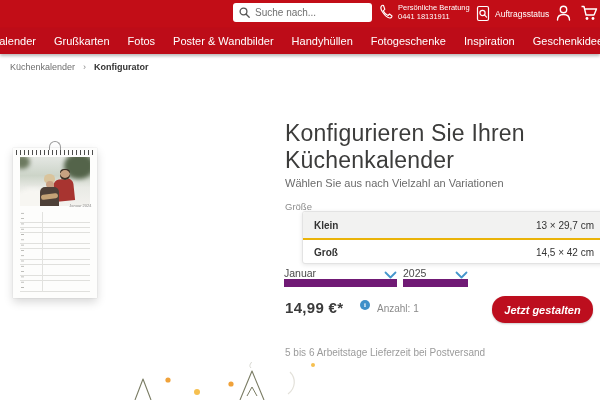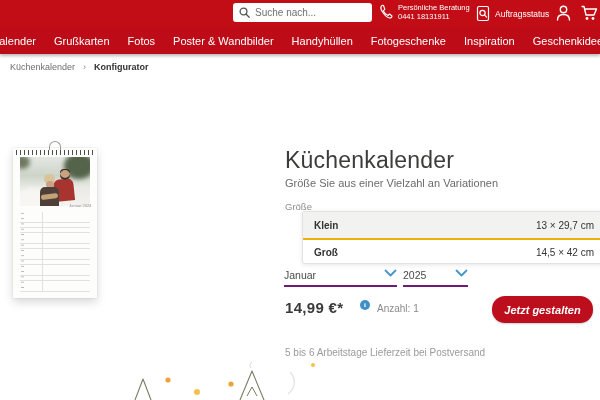--- a/index.html
+++ b/index.html
@@ -60,21 +60,21 @@
   .main-title { position:absolute; left:285px; top:120px; font-size:23px; line-height:27px; color:#3c3c3b; font-weight:500; letter-spacing:.2px; }
   .subtitle { position:absolute; left:285px; top:177px; font-size:11px; color:#6b6b6b; }
   .size-label { position:absolute; left:285px; top:201px; font-size:9.5px; color:#8c8c8c; }
   .size-box { position:absolute; left:302px; top:211px; width:304px; height:53px; border:1px solid #e3e3e3; border-radius:3px; background:#fff; box-shadow:0 1px 4px rgba(0,0,0,.10); overflow:hidden; }
   .size-row { height:26px; display:flex; align-items:center; justify-content:space-between; padding:0 11px; cursor:pointer; }
   .size-row.selected { background:#f2f2f1; }
   .size-row + .size-row { border-top:2px solid #eab308; }
   .size-name { font-size:10px; font-weight:bold; color:#333; }
   .size-dim { font-size:10px; color:#333; }
 
-  .dd { position:absolute; top:269px; height:18px; border-bottom:2px solid #701a75; display:flex; align-items:flex-start; justify-content:space-between; cursor:pointer; }
+  .dd { position:absolute; top:269px; height:18px; border-bottom:8px solid #701a75; display:flex; align-items:flex-end; justify-content:space-between; cursor:pointer; }
   .dd-month { left:284px; width:113px; }
   .dd-year { left:403px; width:65px; }
   .dd-value { font-size:10.5px; color:#4a4a4a; }
 
   .price { position:absolute; left:285px; top:299px; font-size:15px; font-weight:bold; color:#3a3a3a; letter-spacing:.3px; }
   .info-icon { position:absolute; left:360px; top:300px; width:10px; height:10px; border-radius:50%; background:#3f90c9; color:#fff; font-size:7px; font-weight:bold; display:flex; align-items:center; justify-content:center; cursor:pointer; font-family:"Liberation Serif",serif; }
   .qty { position:absolute; left:377px; top:303px; font-size:10px; color:#8a8a8a; }
   .cta-btn { position:absolute; left:492px; top:296px; width:101px; height:27px; background:#bd0e1e; border:none; border-radius:13px; color:#fff; font-size:11px; font-weight:bold; font-family:"Liberation Sans",sans-serif; cursor:pointer; box-shadow:0 1px 2px rgba(0,0,0,.2);font-style:italic; }
   .delivery { position:absolute; left:285px; top:347px; font-size:10px; color:#9b9b9b; }
 
@@ -173,24 +173,24 @@
       <div class="ph-w-hat"></div>
       <div class="ph-w-face"></div>
       <div class="ph-w-body"></div>
       <div class="ph-w-arm"></div>
     </div>
     <div class="cal-caption">Januar 2024</div>
     <div class="cal-grid"></div>
   </div>
 
   <h1 class="main-title">
-    <br>
+    <span>Konfigurieren Sie Ihren</span><br>
     <span>Küchenkalender</span>
   </h1>
-  <div class="subtitle">Größe Sie aus einer Vielzahl an Variationen</div>
+  <div class="subtitle">Wählen Sie aus nach Vielzahl an Variationen</div>
 
   <div class="size-label">Größe</div>
   <div class="size-box">
     <div class="size-row selected">
       <span class="size-name">Klein</span>
       <span class="size-dim">13 × 29,7 cm</span>
     </div>
     <div class="size-row">
       <span class="size-name">Groß</span>
       <span class="size-dim">14,5 × 42 cm</span>

